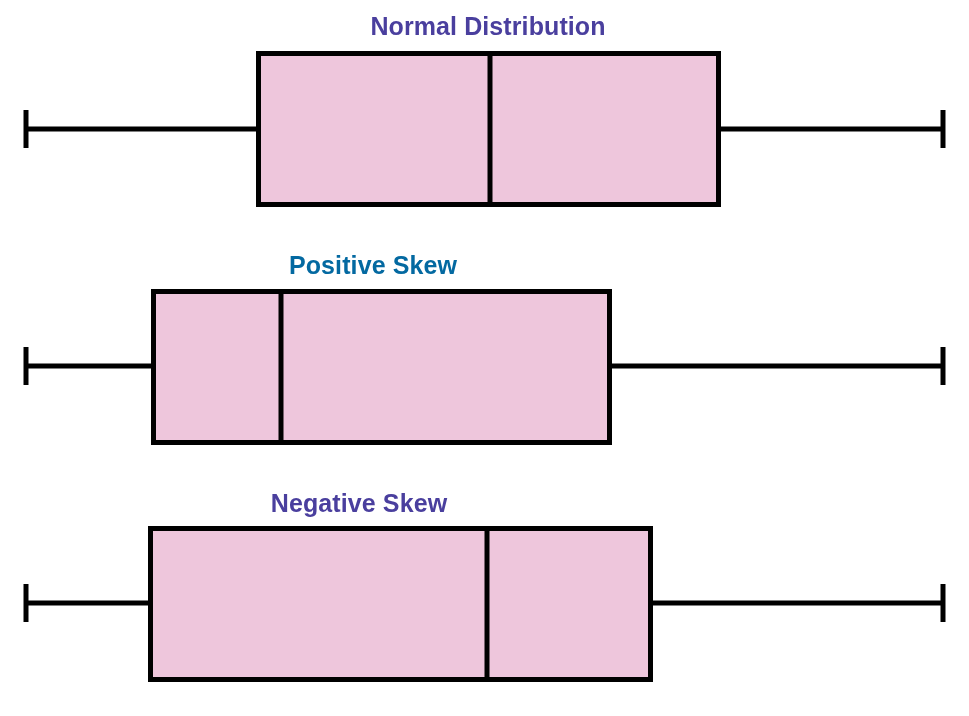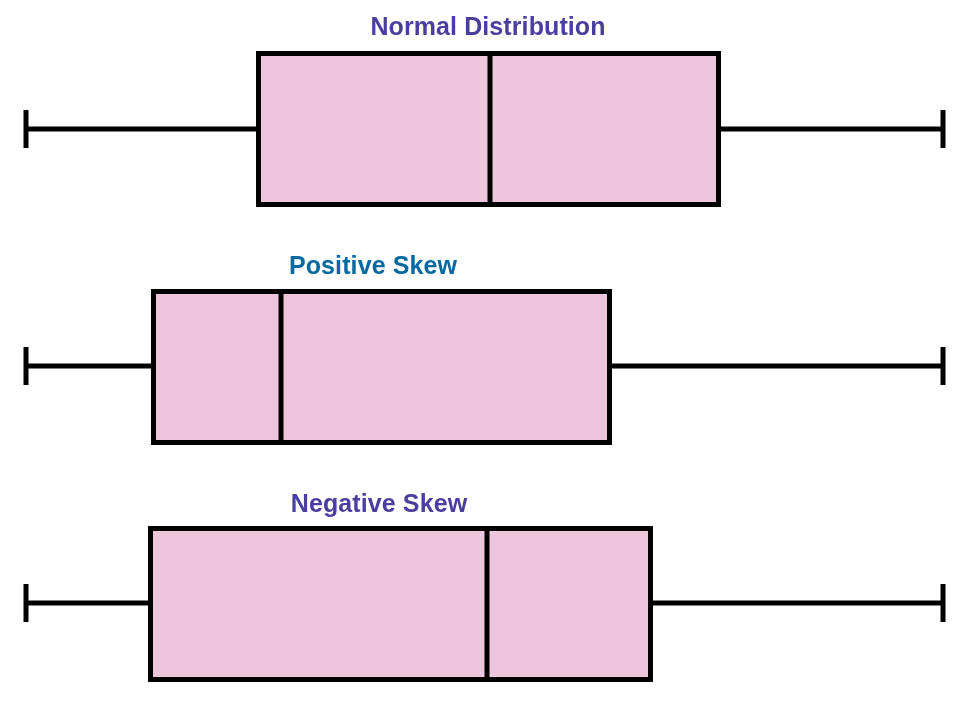--- a/index.html
+++ b/index.html
@@ -70,21 +70,21 @@
           <line x1="609" y1="366" x2="943" y2="366" stroke="#000000" stroke-width="5"></line>
           <line x1="26" y1="347" x2="26" y2="385" stroke="#000000" stroke-width="5"></line>
           <line x1="943" y1="347" x2="943" y2="385" stroke="#000000" stroke-width="5"></line>
           <rect x="153" y="291" width="456" height="151" fill="#eec6dc" stroke="#000000" stroke-width="5" shape-rendering="crispEdges"></rect>
           <line x1="281" y1="291" x2="281" y2="442" stroke="#000000" stroke-width="5"></line>
         </g>
       </svg>
   </div>
 
   <div class="panel">
-    <div class="panel-title" style="left: 379px; top: 489px; color: rgb(74, 63, 158);">Negative Skew</div>
+    <div class="panel-title" style="left: 359px; top: 489px; color: rgb(74, 63, 158);">Negative Skew</div>
     <svg class="plot-svg" width="969" height="716">
         <g>
           <line x1="26" y1="603" x2="150" y2="603" stroke="#000000" stroke-width="5"></line>
           <line x1="650" y1="603" x2="943" y2="603" stroke="#000000" stroke-width="5"></line>
           <line x1="26" y1="584" x2="26" y2="622" stroke="#000000" stroke-width="5"></line>
           <line x1="943" y1="584" x2="943" y2="622" stroke="#000000" stroke-width="5"></line>
           <rect x="150" y="528" width="500" height="151" fill="#eec6dc" stroke="#000000" stroke-width="5" shape-rendering="crispEdges"></rect>
           <line x1="487" y1="528" x2="487" y2="679" stroke="#000000" stroke-width="5"></line>
         </g>
       </svg>

